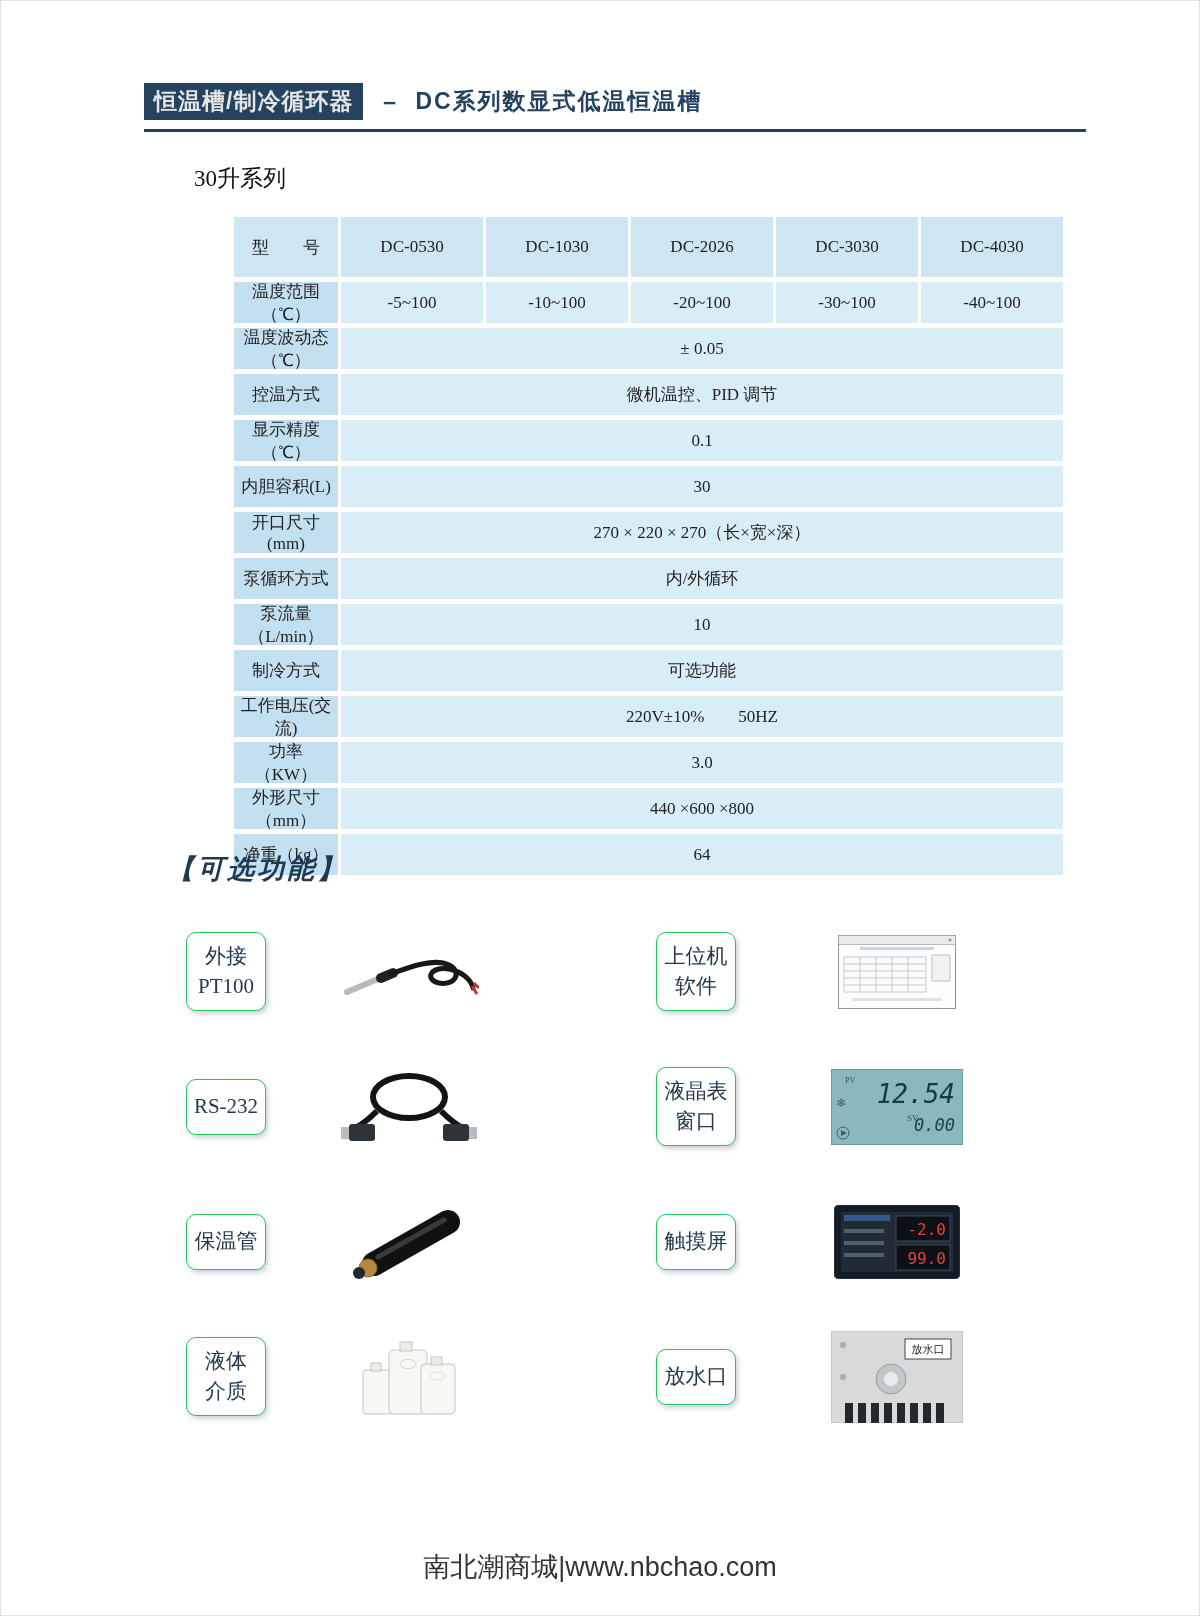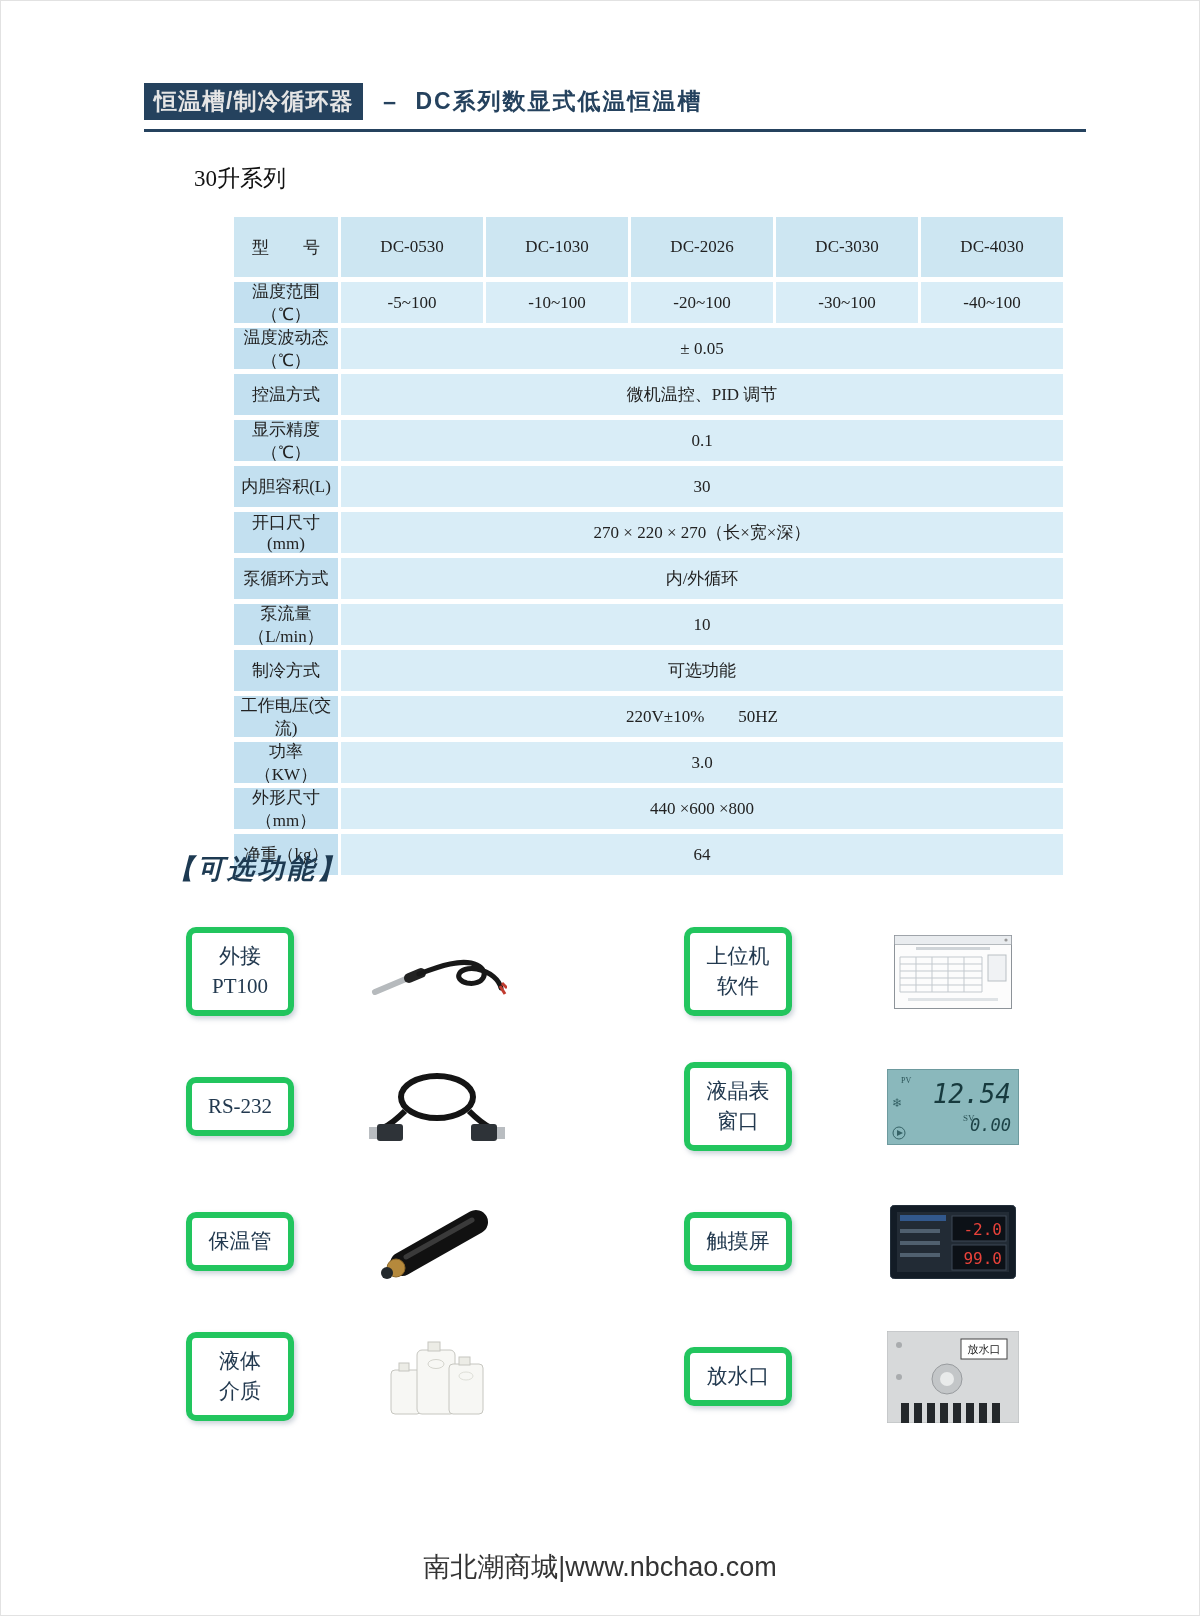--- a/index.html
+++ b/index.html
@@ -46,22 +46,22 @@
   .optional-title {
     position:absolute; left:166px; top:850px;
     font-family:"Liberation Sans", sans-serif; font-weight:bold;
     font-size:27px; color:#1d3a52; letter-spacing:3px;font-style:italic;
   }
 
   
   .options { position:absolute; left:185px; top:903px; width:940px; }
   .opt-row { display:flex; align-items:center; height:135px; }
   .opt-label {
-    width:108px; min-height:56px; background:#fff;
-    border:6px solid #22c55e; border-radius:10px;
+    width:80px; min-height:56px; background:#fff;
+    border:1px solid #22c55e; border-radius:10px;
     box-shadow:2px 3px 5px rgba(110,130,150,.35);
     display:flex; flex-direction:column; justify-content:center; align-items:center;
     font-size:21px; color:#22394f; line-height:1.4; padding:9px 4px; text-align:center;
   }
   .img-slot { display:flex; justify-content:center; align-items:center; width:150px; }
   .img-left  { margin-left:68px; }
   .opt-label.right { margin-left:172px; }
   .img-right { margin-left:86px; }
 
   .footer {

